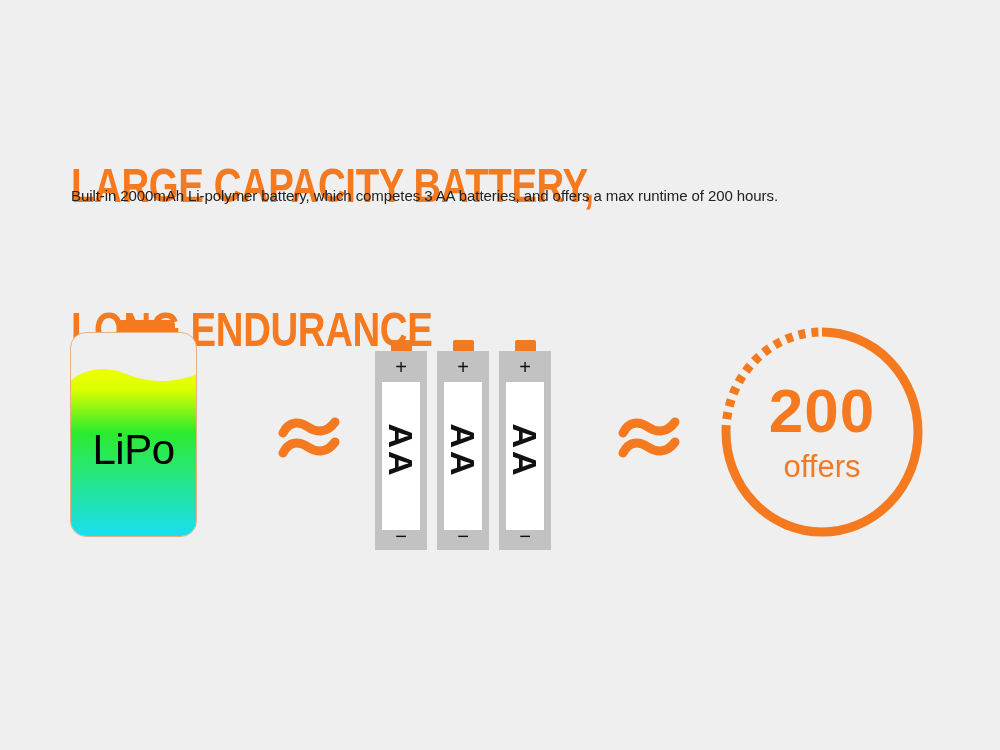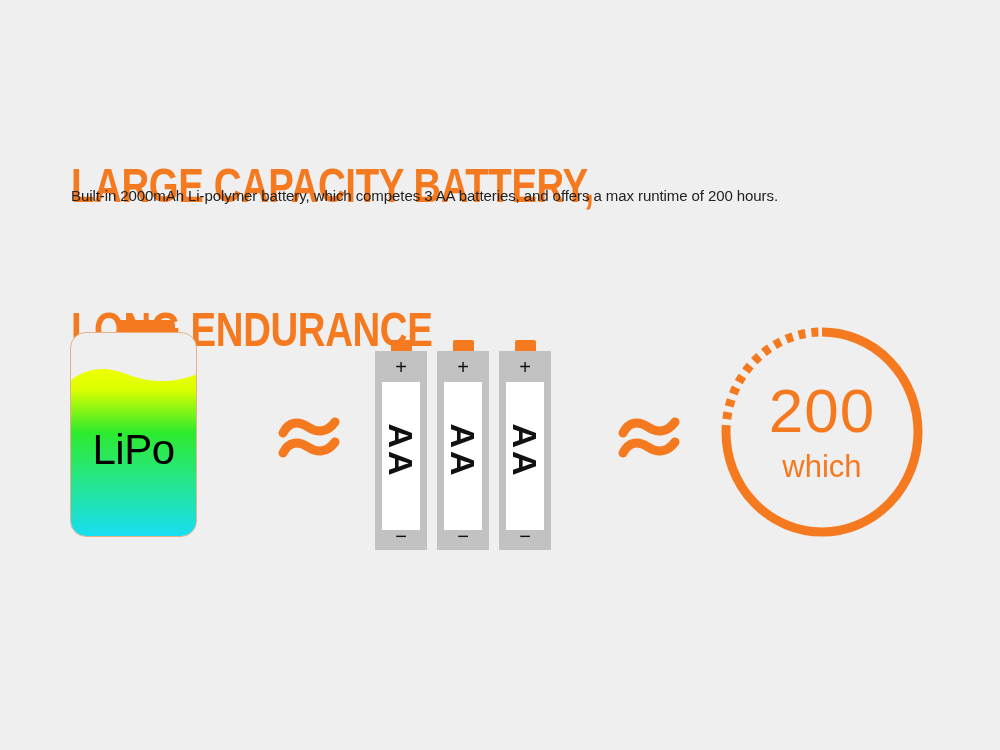--- a/index.html
+++ b/index.html
@@ -224,21 +224,21 @@
   .hours-text {
     position: absolute;
     left: 0; right: 0;
     top: 62px;
     text-align: center;
     color: #F4791F;
   }
   .hours-number {
     font-size: 62px;
     line-height: 62px;
-    font-weight: 400;
+    font-weight: 700;
     letter-spacing: 1px;
     display: block;
   }
   .hours-unit {
     font-size: 31px;
     line-height: 34px;
     font-weight: 400;
     display: block;
     margin-top: 8px;
     letter-spacing: 0px;
@@ -325,18 +325,18 @@
 
     <div class="hours-wrap">
       <svg class="ring" viewBox="0 0 220 228" xmlns="http://www.w3.org/2000/svg">
 
         <path d="M110,14 A96,100 0 1 1 14,114" fill="none" stroke="#F4791F" stroke-width="9" stroke-linecap="butt"></path>
 
         <path d="M14,114 A96,100 0 0 1 110,14" fill="none" stroke="#F4791F" stroke-width="9" stroke-dasharray="7 6" stroke-linecap="butt"></path>
       </svg>
       <div class="hours-text">
         <span class="hours-number">200</span>
-        <span class="hours-unit">which</span>
+        <span class="hours-unit">offers</span>
       </div>
     </div>
 
   </div>
 </div>
 
 </body></html>

